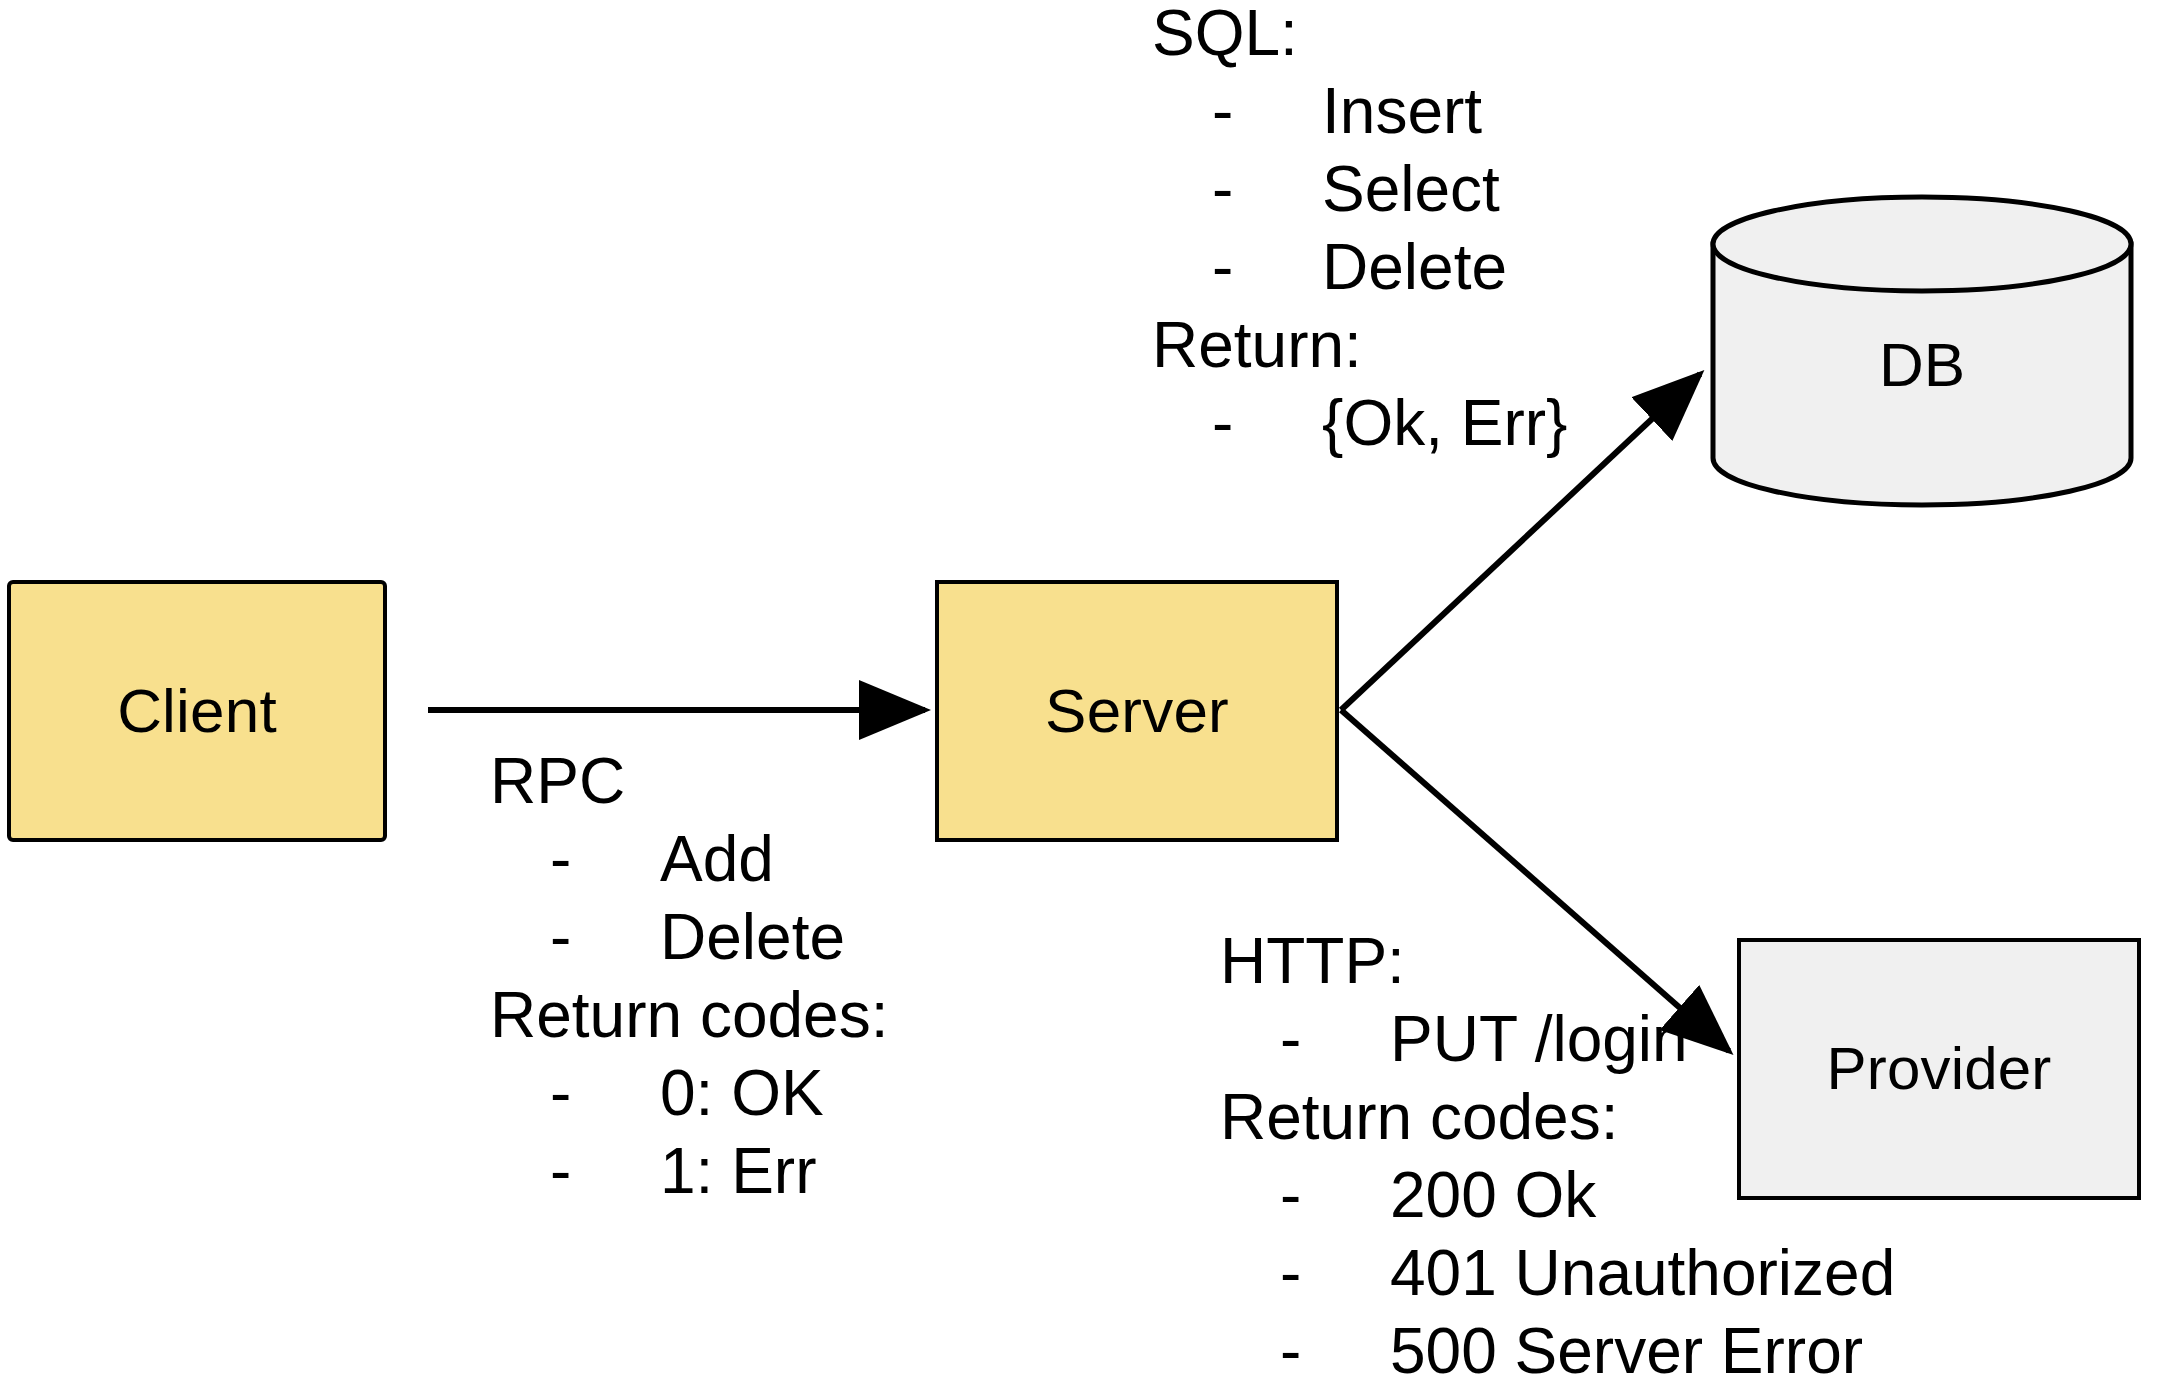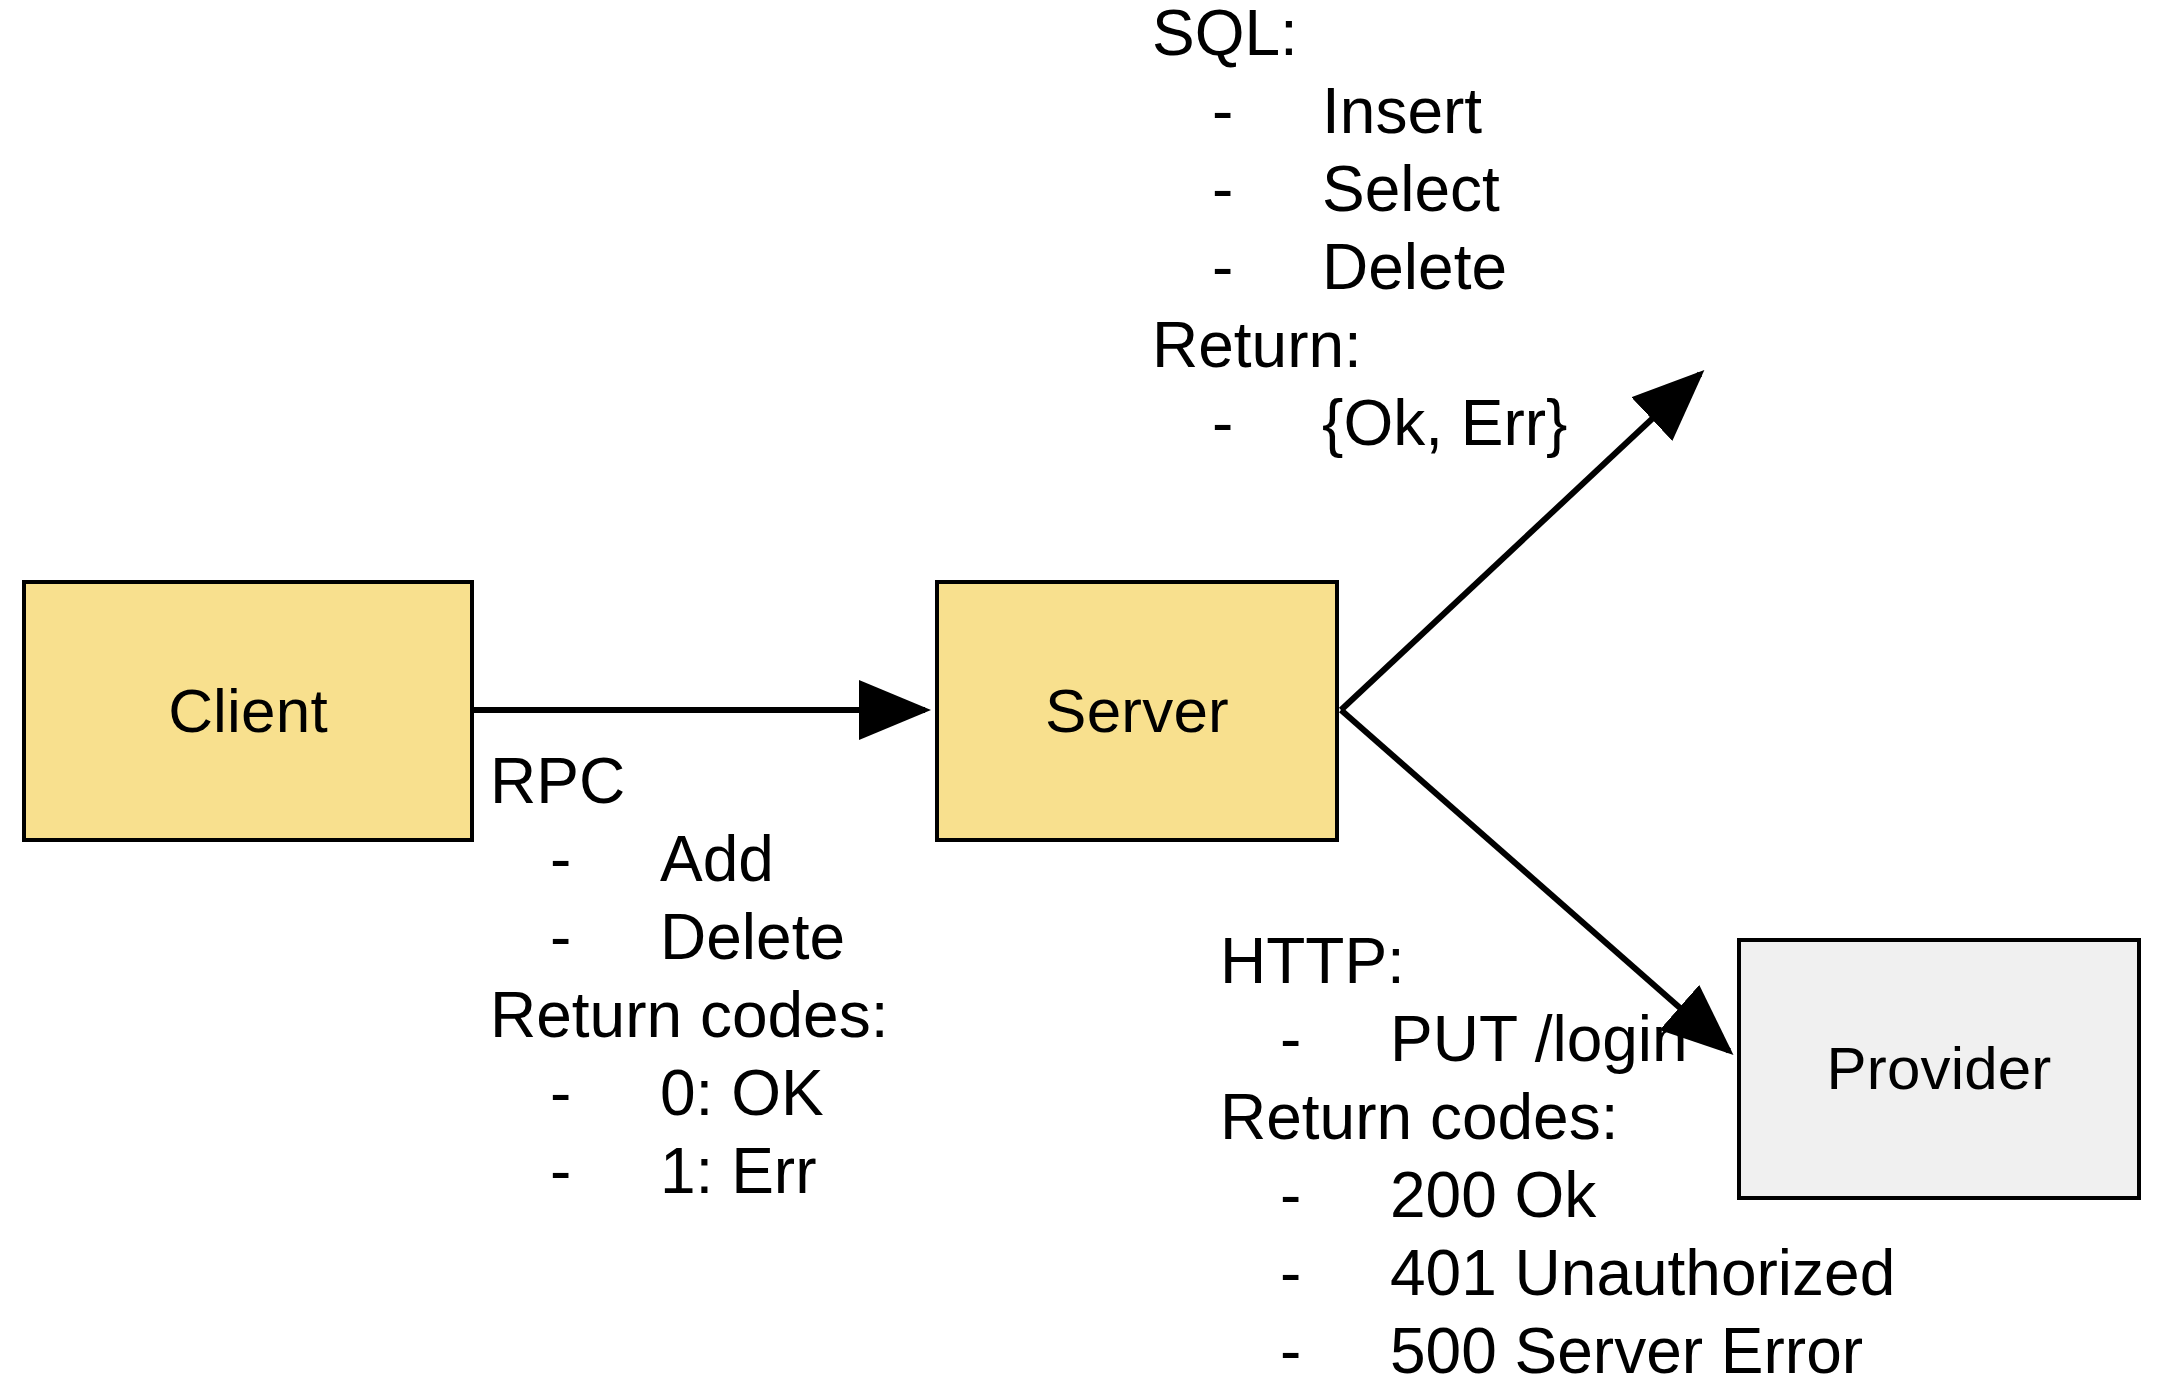--- a/index.html
+++ b/index.html
@@ -33,21 +33,21 @@
     line-height: 1.12;
     letter-spacing: 0.2px;
   }
   .node.process {
     background: #f8e08e;
   }
   .node.store {
     background: #f0f0f0;
   }
 
-  #node-client  { left: 22px;   top: 580px; width: 452px; height: 262px; }
+  #node-client  { left: 7px;   top: 580px; width: 380px; height: 262px; border-radius: 6px; }
   #node-backend { left: 935px;  top: 580px; width: 404px; height: 262px; }
   #node-idp     { left: 1737px; top: 938px; width: 404px; height: 262px;
                   font-size: 60px; }
 
   .node-label { display: block; }
 
   
   #node-db {
     position: absolute;
     left: 1708px;
@@ -121,20 +121,27 @@
   </svg>
 
   <div id="node-client" class="node process">
     <span class="node-label">Client</span>
   </div>
 
   <div id="node-backend" class="node process">
     <span class="node-label">Server</span>
   </div>
 
+  <div id="node-db">
+    <svg viewBox="0 0 428 318" preserveAspectRatio="none" xmlns="http://www.w3.org/2000/svg">
+      <path d="M5,52 L5,266 A209,47 0 0 0 423,266 L423,52 Z" fill="#f0f0f0" stroke="#000000" stroke-width="5"></path>
+      <ellipse cx="214" cy="52" rx="209" ry="47" fill="#f0f0f0" stroke="#000000" stroke-width="5"></ellipse>
+    </svg>
+    <div class="db-text">DB</div>
+  </div>
 
   <div id="node-idp" class="node store">
     <span>
       <span class="node-label">Provider</span>
     </span>
   </div>
 
   <div id="annot-sql" class="annot">
     <span class="head">SQL:</span>
 

